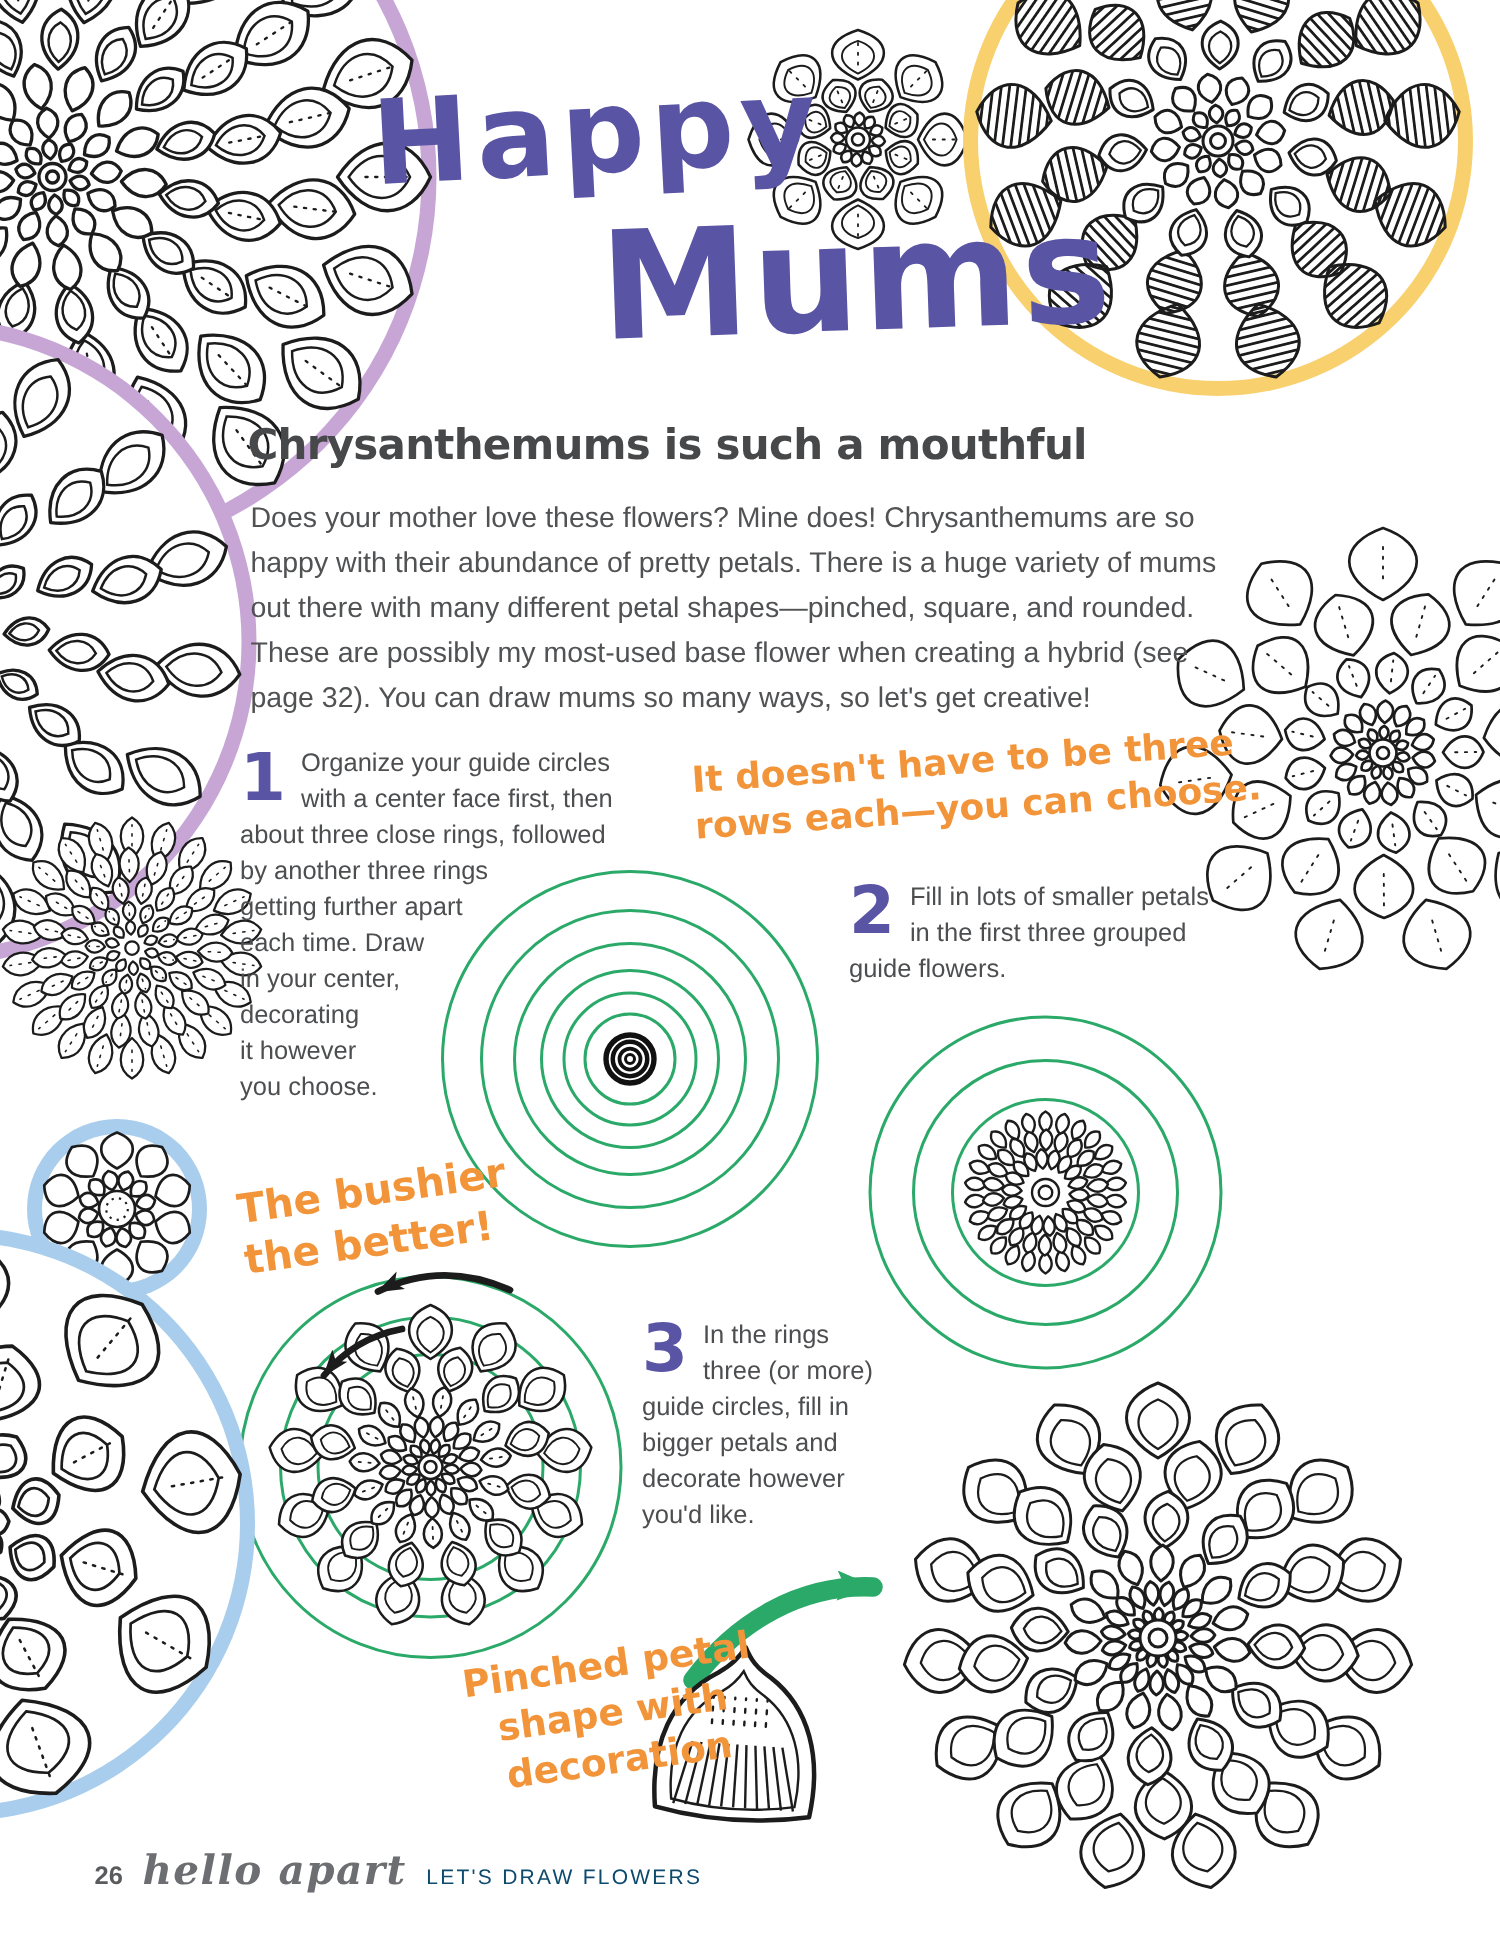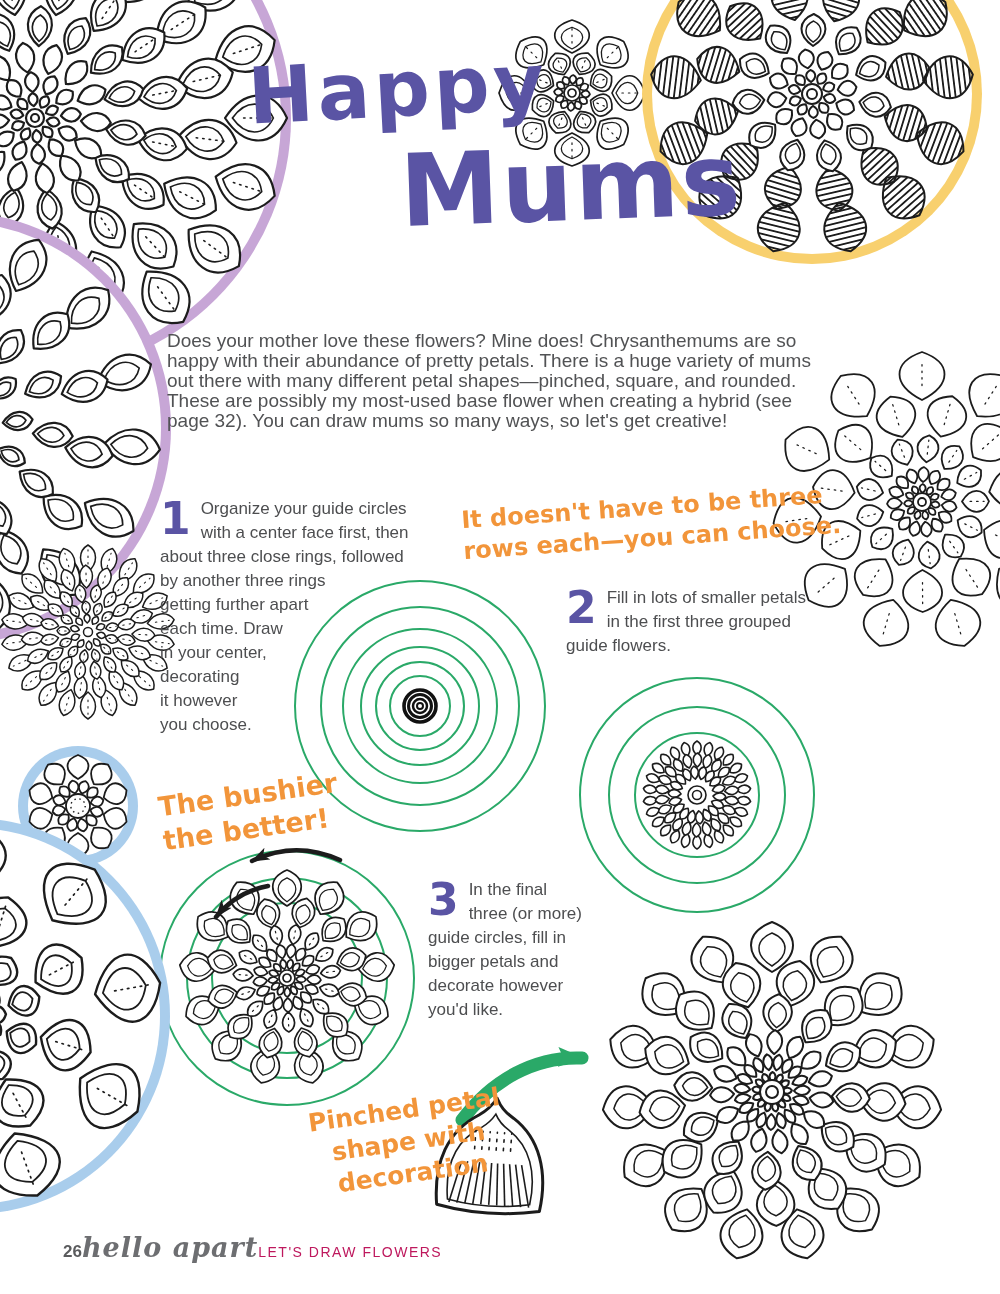--- a/index.html
+++ b/index.html
@@ -29,49 +29,49 @@
   .title2{
     left:400px;top:136px;font-family:"DejaVu Sans",sans-serif;font-weight:700;
     font-size:100px;line-height:1;color:var(--title-purple);letter-spacing:2px;
     transform:rotate(-2deg);
   }
   .heading{
     left:165px;top:280px;font-family:"DejaVu Sans",sans-serif;font-weight:700;
     font-size:28px;letter-spacing:-0.5px;color:var(--heading-charcoal);
   }
   .intro{
-    left:167px;top:331px;width:770px;font-size:19px;line-height:20px;
+    left:167px;top:331px;width:770px;font-size:19px;line-height:30px;
     color:var(--body-gray);white-space:pre-line;
   }
   .step{color:#4d4e50;font-size:17px;line-height:24px;}
   .step .num{
     float:left;font-family:"DejaVu Sans",sans-serif;font-weight:700;
     font-size:44px;line-height:44px;height:46px;color:var(--title-purple);
     margin:0 10px 0 0;
   }
   .step .txt{white-space:pre-line;}
   #step1{left:160px;top:497px;width:340px;}
   #step2{left:566px;top:586px;width:310px;}
   #step3{left:428px;top:878px;width:250px;}
   .annotation{
     font-family:"DejaVu Sans",sans-serif;font-weight:700;
     color:var(--annotation-orange);white-space:pre-line;
   }
   #ann-rows{left:462px;top:492px;font-size:24px;line-height:31px;transform:rotate(-4deg);}
   #ann-bushier{left:160px;top:778px;font-size:27px;line-height:34px;transform:rotate(-8deg);}
   #ann-pinched{left:312px;top:1094px;font-size:25px;line-height:32px;transform:rotate(-8deg);text-align:center;}
   .footer{
-    left:63px;top:1232px;display:flex;align-items:baseline;
+    left:63px;top:1232px;display:flex;align-items:baseline;gap:13px;
   }
   .page-num{font-size:17px;font-weight:700;color:#5a5b5d;}
   .brand{
     font-family:"DejaVu Serif",serif;font-style:italic;font-weight:700;
     font-size:27px;color:var(--footer-gray);letter-spacing:1px;
   }
-  .series{font-size:14px;color:#be185d;letter-spacing:1.5px;}
+  .series{font-size:14px;color:#0c4a6e;letter-spacing:1.5px;}
 </style>
 </head>
 <body>
 
 <div class="page">
 
   <svg id="art" width="1000" height="1294" viewBox="0 0 1000 1294">
       <defs>
         <pattern id="hatch" width="5.5" height="5.5" patternUnits="userSpaceOnUse">
           <path d="M0 2.75 H5.5" stroke="#1c1c1c" stroke-width="1.8"></path>
@@ -2674,20 +2674,21 @@
         <line x1="-3.5999999999999996" y1="-8" x2="-3.5999999999999996" y2="-26" stroke="#1c1c1c" stroke-width="1.6" stroke-dasharray="2.5 6" stroke-linecap="round"></line>
         <line x1="3.5999999999999996" y1="-8" x2="3.5999999999999996" y2="-26" stroke="#1c1c1c" stroke-width="1.6" stroke-dasharray="2.5 6" stroke-linecap="round"></line>
         <line x1="10.799999999999999" y1="-8" x2="10.799999999999999" y2="-26" stroke="#1c1c1c" stroke-width="1.6" stroke-dasharray="2.5 6" stroke-linecap="round"></line>
         <line x1="18" y1="-8" x2="18" y2="-26" stroke="#1c1c1c" stroke-width="1.6" stroke-dasharray="2.5 6" stroke-linecap="round"></line>
       </g>
     </svg>
 
   <h1 class="abs title1">Happy</h1>
   <h1 class="abs title2">Mums</h1>
 
+  <h2 class="abs heading">Chrysanthemums is such a mouthful</h2>
 
   <p class="abs intro">Does your mother love these flowers? Mine does! Chrysanthemums are so
 happy with their abundance of pretty petals. There is a huge variety of mums
 out there with many different petal shapes—pinched, square, and rounded.
 These are possibly my most-used base flower when creating a hybrid (see
 page 32). You can draw mums so many ways, so let's get creative!</p>
 
   <div class="abs step" id="step1">
     <div class="num">1</div>
     <div class="txt">Organize your guide circles
@@ -2704,21 +2705,21 @@
 
   <div class="abs step" id="step2">
     <div class="num">2</div>
     <div class="txt">Fill in lots of smaller petals
 in the first three grouped
 guide flowers.</div>
   </div>
 
   <div class="abs step" id="step3">
     <div class="num">3</div>
-    <div class="txt">In the final
+    <div class="txt">In the rings
 three (or more)
 guide circles, fill in
 bigger petals and
 decorate however
 you'd like.</div>
   </div>
 
   <div class="abs annotation" id="ann-rows">It doesn't have to be three
 rows each—you can choose.</div>
   <div class="abs annotation" id="ann-bushier">The bushier

